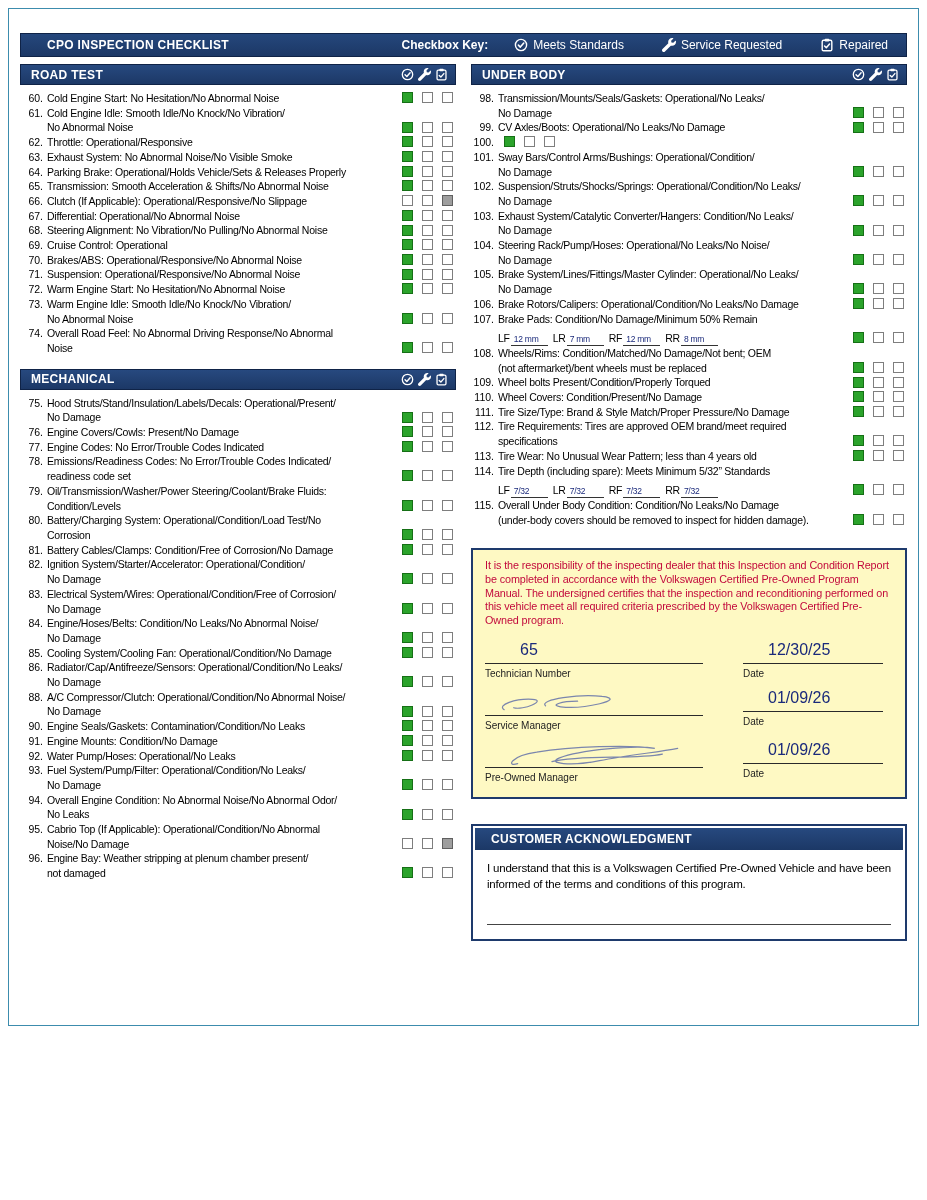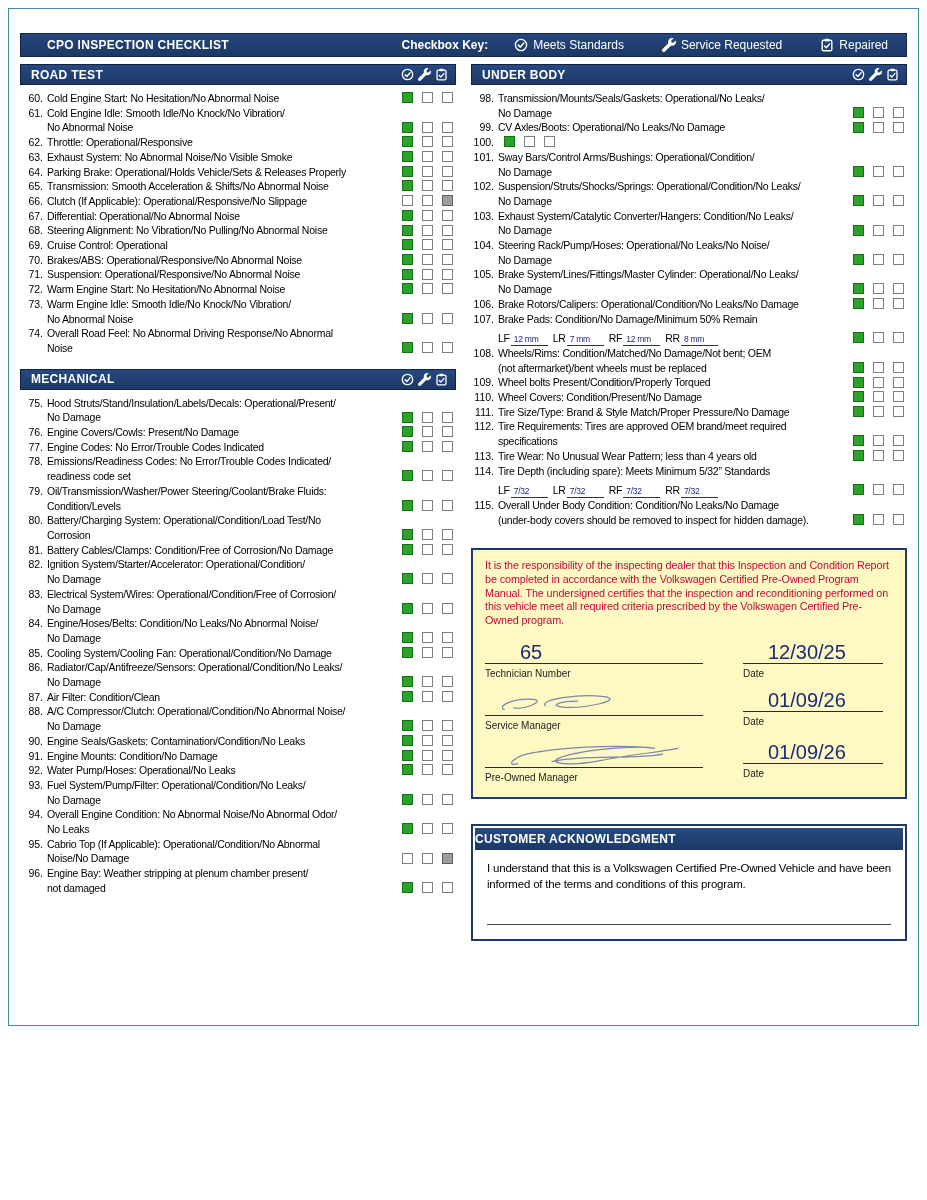--- a/index.html
+++ b/index.html
@@ -57,31 +57,31 @@
 
   
   .certbox { margin-top:21px; border:2px solid #1e3a6c; padding:9px 12px 14px 12px; background:#fef9c3; }
   .cert-text { color:#c2093c; font-size:10.8px; line-height:13.6px; letter-spacing:-0.1px; }
   .cert-fields { margin-top:14px; }
   .cert-row { display:flex; margin-top:10px; }
   .cert-row:first-child { margin-top:0; }
   .fcell { display:flex; flex-direction:column; }
   .fcell.left { width:218px; margin-right:40px; }
   .fcell.right { width:140px; }
-  .fval { color:#1b2a7b; font-size:20px; height:22px; padding-left:35px; }
+  .fval { color:#1b2a7b; font-size:16px; height:22px; padding-left:35px; }
   .fcell.right .fval { padding-left:25px; }
   .fsig { height:26px; position:relative; }
   .fsig svg { position:absolute; left:6px; bottom:-4px; }
   .fline { border-bottom:1.6px solid #2a2a2a; }
   .flabel { font-size:10px; color:#222; margin-top:4px; }
 
   
   .ackbox { margin-top:25px; border:2px solid #1e3a6c; background:#fff; padding-bottom:14px; }
   .ackbar {
-    margin:2px; height:22px; display:flex; align-items:center; padding:0 0;
+    margin:2px; height:22px; display:flex; align-items:center; padding:0 16px;
     background:linear-gradient(#27497f,#1c3866); color:#fff;
     font-size:12px; font-weight:700; letter-spacing:.3px;
   }
   .acktext { padding:9px 14px 0 14px; font-size:11.5px; line-height:15.5px; color:#000; letter-spacing:-0.2px; }
   .ack-sig-line { margin:32px 14px 0 14px; border-bottom:1px solid #444; }
 
   .hidden-defs { position:absolute; width:0; height:0; overflow:hidden; }
 </style>
 </head>
 <body>
@@ -401,29 +401,20 @@
             <div class="item">
               <span class="num">86.</span>
               <span class="txt">Radiator/Cap/Antifreeze/Sensors: Operational/Condition/No Leaks/<br>No Damage</span>
               <span class="checks">
                 <span class="cb checked"></span>
                 <span class="cb empty"></span>
                 <span class="cb empty"></span>
               </span>
             </div>
             <div class="item">
-              <span class="num">87.</span>
-              <span class="txt">Air Filter: Condition/Clean</span>
-              <span class="checks">
-                <span class="cb checked"></span>
-                <span class="cb empty"></span>
-                <span class="cb empty"></span>
-              </span>
-            </div>
-            <div class="item">
               <span class="num">88.</span>
               <span class="txt">A/C Compressor/Clutch: Operational/Condition/No Abnormal Noise/<br>No Damage</span>
               <span class="checks">
                 <span class="cb checked"></span>
                 <span class="cb empty"></span>
                 <span class="cb empty"></span>
               </span>
             </div>
             <div class="item">
               <span class="num">90.</span>

